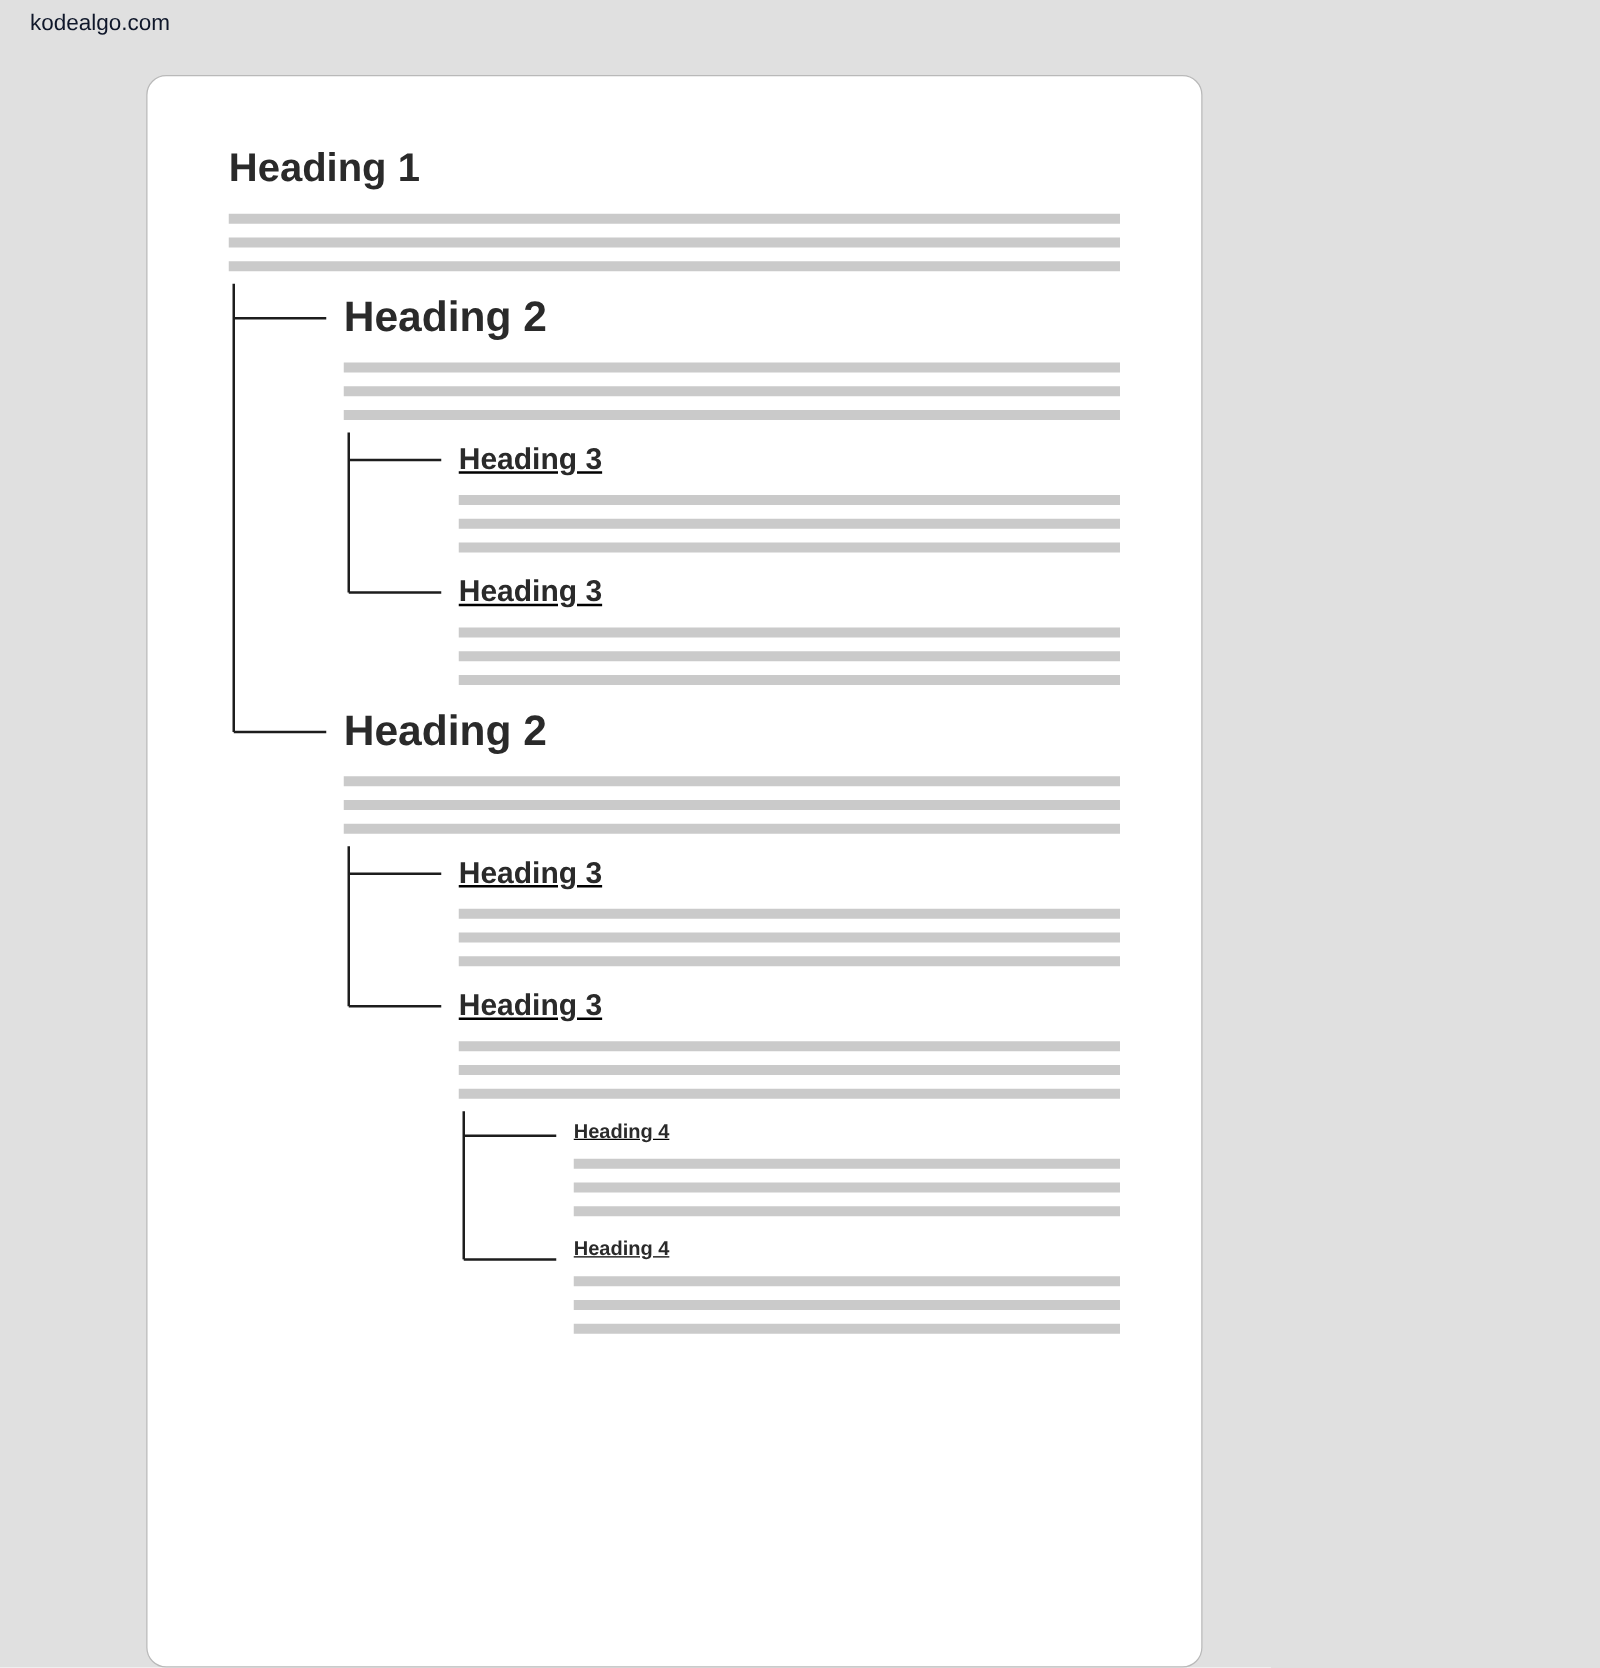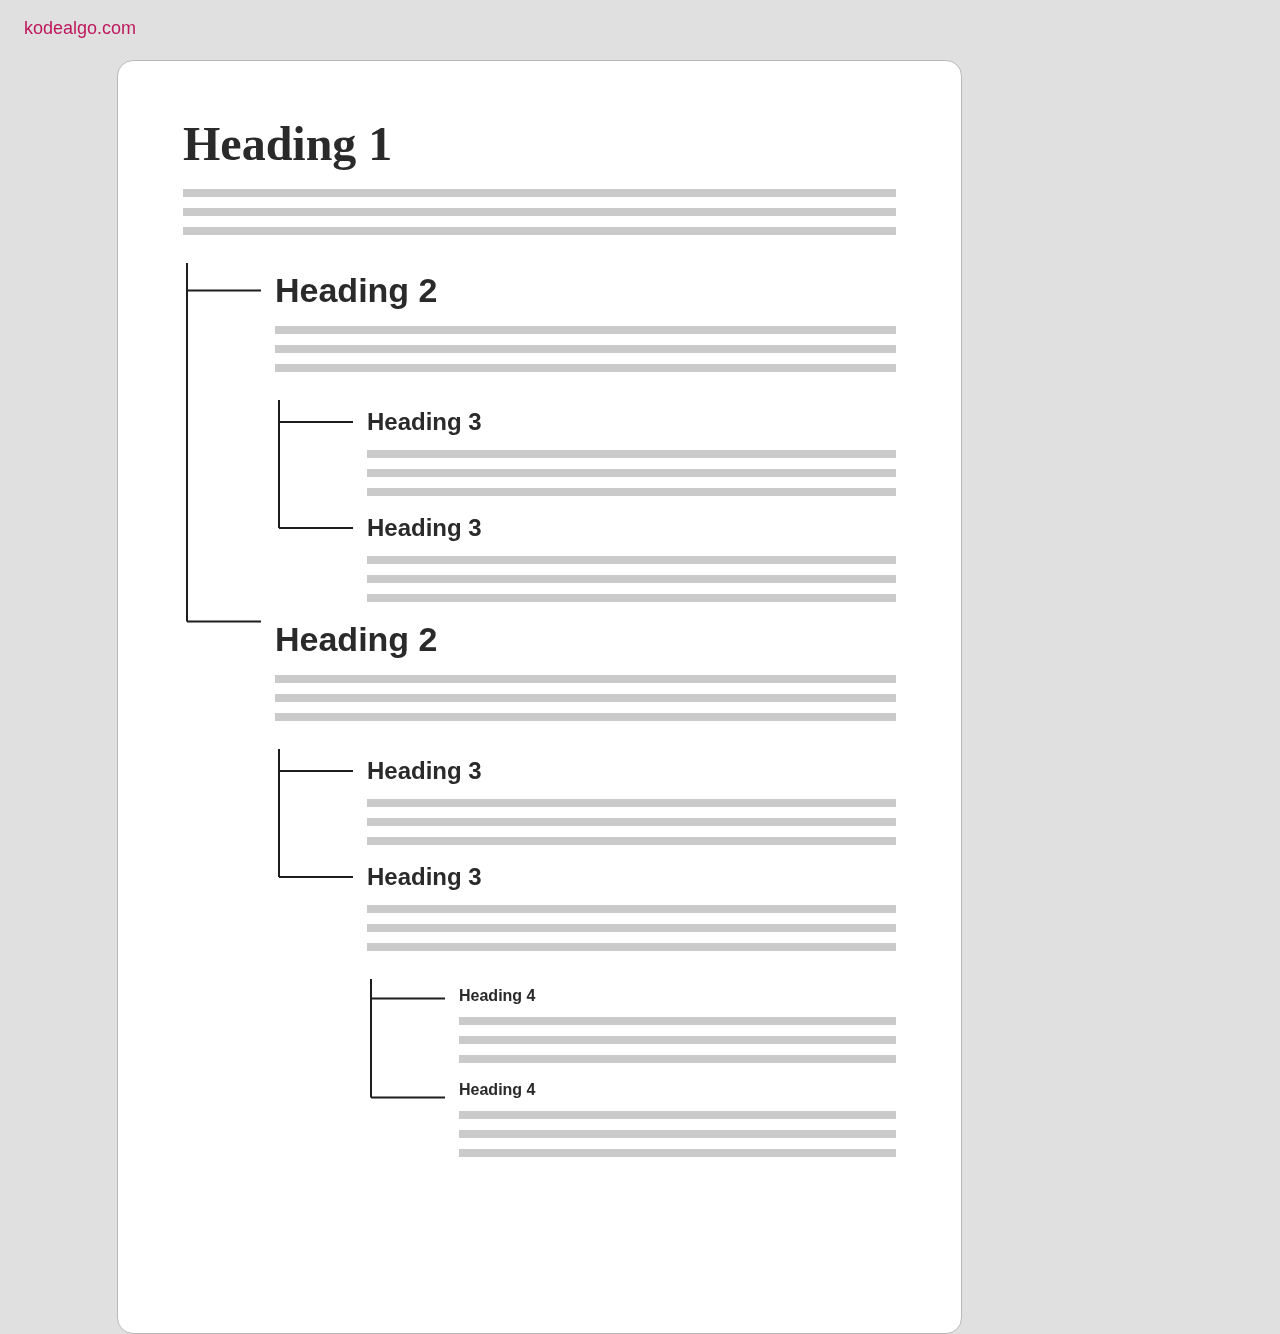--- a/index.html
+++ b/index.html
@@ -6,54 +6,54 @@
   body {
     background: #e0e0e0;
     font-family: Arial, Helvetica, sans-serif;
     width: 1280px;
     height: 1334px;
     position: relative;
     overflow: hidden;
   }
   .watermark {
     position: absolute;
-    top: 18px;
+    top: 8px;
     left: 24px;
-    color: #be185d;
+    color: #0f172a;
     font-size: 18px;
   }
   .page {
     position: absolute;
     top: 60px;
     left: 117px;
     width: 845px;
     background: #fff;
     border: 1px solid #b9b9b9;
     border-radius: 16px;
     padding: 55px 65px 40px 65px;
     height: 1274px; 
   }
   h1, h2, h3, h4 {
     color: #2a2a2a;
   }
-  h1 { font-size: 48px; margin-bottom: 18px; font-family: Liberation Serif, serif; }
+  h1 { font-size: 32px; margin-bottom: 18px; }
   h2 { font-size: 34px; margin-bottom: 16px; }
   h3 { font-size: 24px; margin-bottom: 14px; }
   h4 { font-size: 16px; margin-bottom: 12px; }
   .paras { margin-bottom: 18px; }
   .paraline {
     height: 8px;
     background: #cacaca;
     margin-bottom: 11px;
   }
   .block { position: relative; }
-  .children { position: relative; margin-top: 36px; }
+  .children { position: relative; }
   
   .lvl2 { padding-left: 92px; position: relative; }
-  .lvl3 { padding-left: 92px; position: relative; }
+  .lvl3 { padding-left: 92px; position: relative; text-decoration: underline; }
   .lvl4 { padding-left: 92px; position: relative; }
   
   svg.tree {
     position: absolute;
     left: 0;
     top: 0;
     overflow: visible;
     pointer-events: none;
   }
   svg.tree line {

